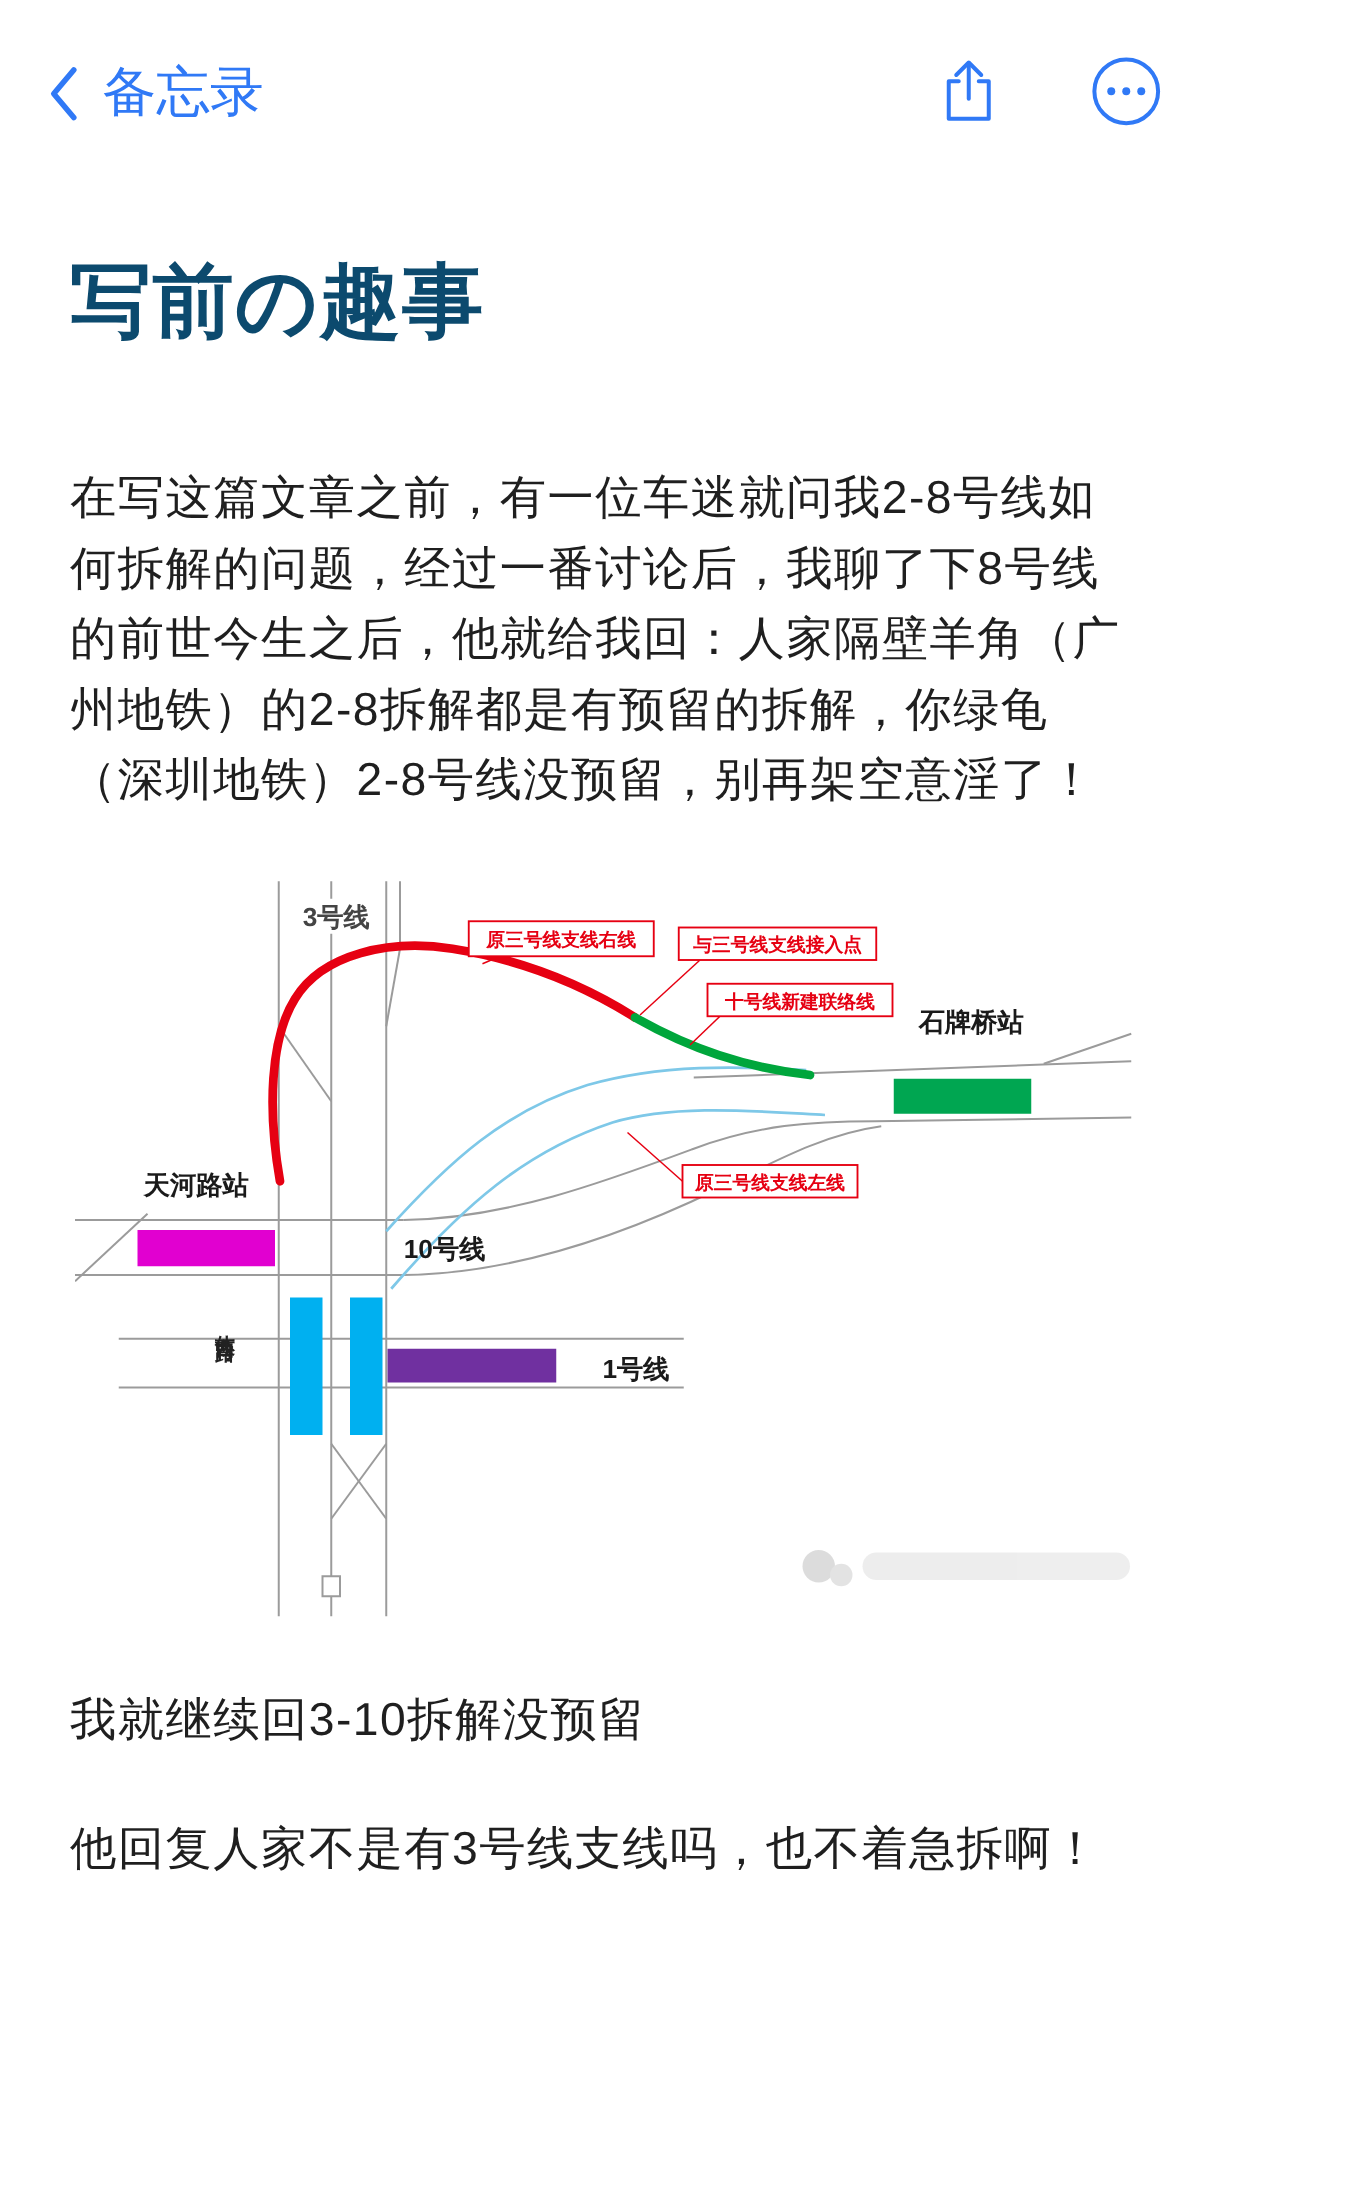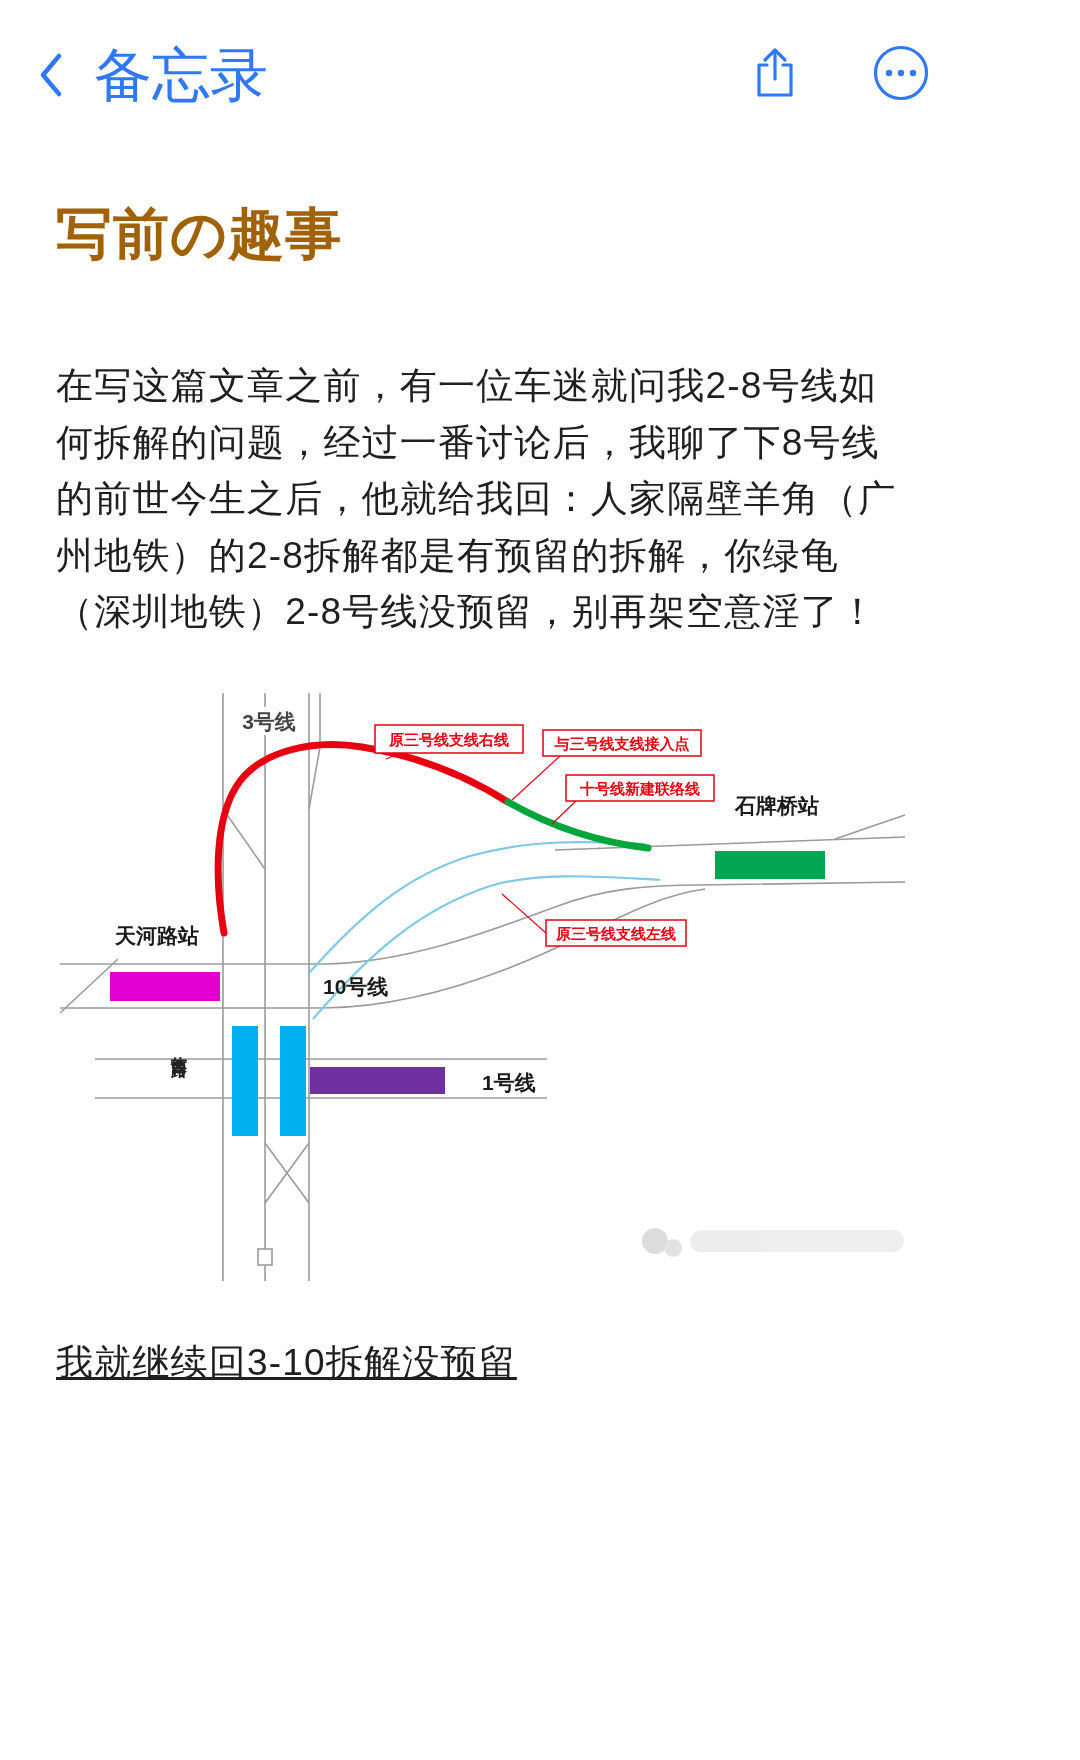--- a/index.html
+++ b/index.html
@@ -9,33 +9,33 @@
     font-family:"Liberation Sans","DejaVu Sans",sans-serif;
     color:var(--text-color,#1d1d1f);
     position:relative;
   }
   
   .nav-bar {
     display:flex; justify-content:space-between; align-items:center;
     padding:44px 150px 0 38px;
   }
   .back-button {
-    display:flex; align-items:center; gap:30px;
+    display:flex; align-items:center; gap:18px;
     color:var(--accent-blue,#3079f6);
-    font-size:58px; cursor:pointer; line-height:1;
+    font-size:43px; cursor:pointer; line-height:1;
   }
   .nav-actions { display:flex; align-items:center; gap:74px; }
   .icon-button { background:none; border:none; cursor:pointer; padding:0; display:block; }
   
   .content { padding:0 168px 120px 56px; }
-  .note-title { font-size:56px; font-weight:700; letter-spacing:1px; margin-top:92px; color:#a16207; }
+  .note-title { font-size:65px; font-weight:700; letter-spacing:1px; margin-top:92px; color:#0c4a6e; }
   .para { font-size:37px; line-height:1.53; letter-spacing:1.2px; color:#1f1f1f; }
   .intro-para { margin-top:85px; }
   .after-para { margin-top:46px; }
-  .after-para.first { margin-top:40px;text-decoration:underline; }
+  .after-para.first { margin-top:40px; }
   
   .diagram-wrap { position:relative; width:860px; margin:40px 0 0 4px;font-weight:bold; }
   .vertical-station-label {
     position:absolute; left:108px; top:362px;
     writing-mode:vertical-rl; text-orientation:upright;
     font-size:16px; letter-spacing:2px; color:#222;
   }
   .track   { stroke:var(--track-gray,#9b9b9b); stroke-width:1.6; fill:none; }
   .red-line   { stroke:var(--red-line,#e60012);  stroke-width:7; fill:none; stroke-linecap:round; }
   .green-line { stroke:var(--green-line,#00a63c); stroke-width:7; fill:none; stroke-linecap:round; }
@@ -169,14 +169,15 @@
         <circle cx="595" cy="560" r="13" fill="#b3b3b3"></circle>
         <circle cx="613" cy="567" r="9" fill="#c2c2c2"></circle>
         <rect x="630" y="549" width="214" height="22" rx="11" fill="#d9d9d9"></rect>
       </g>
     </svg>
 
     <div class="vertical-station-label">体育西路</div>
   </div>
 
   <p class="para after-para first">我就继续回3-10拆解没预留</p>
+  <p class="para after-para">他回复人家不是有3号线支线吗，也不着急拆啊！</p>
 
 </div>
 
 </body></html>

